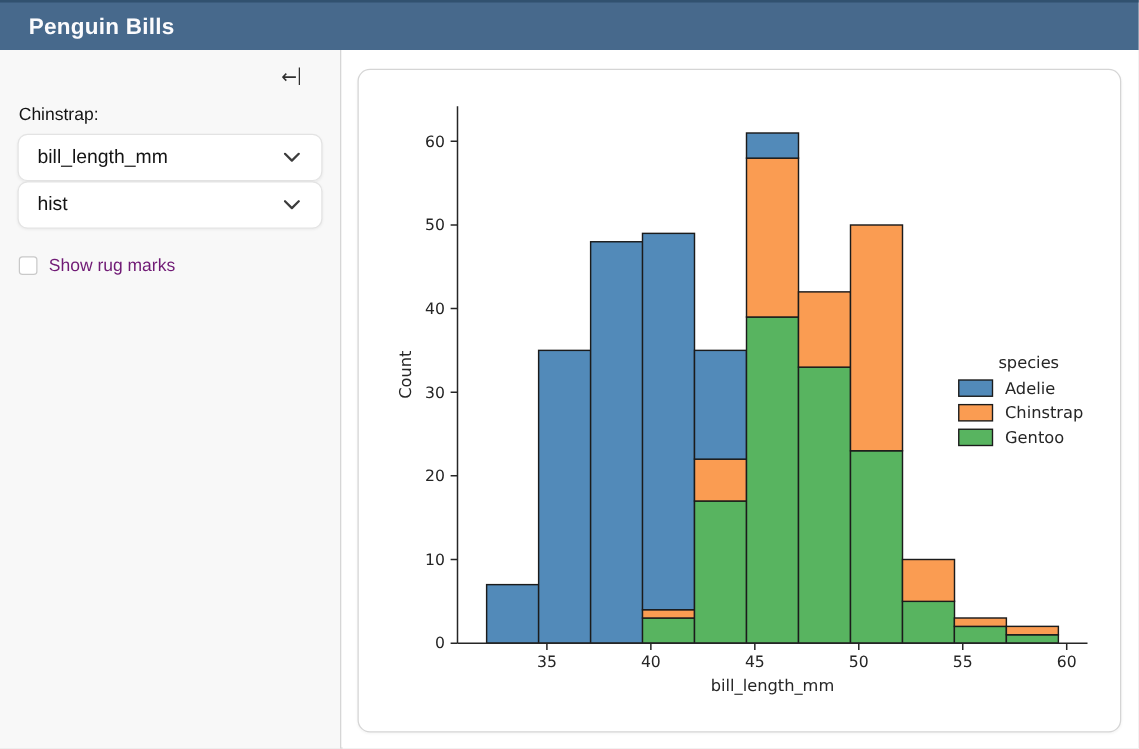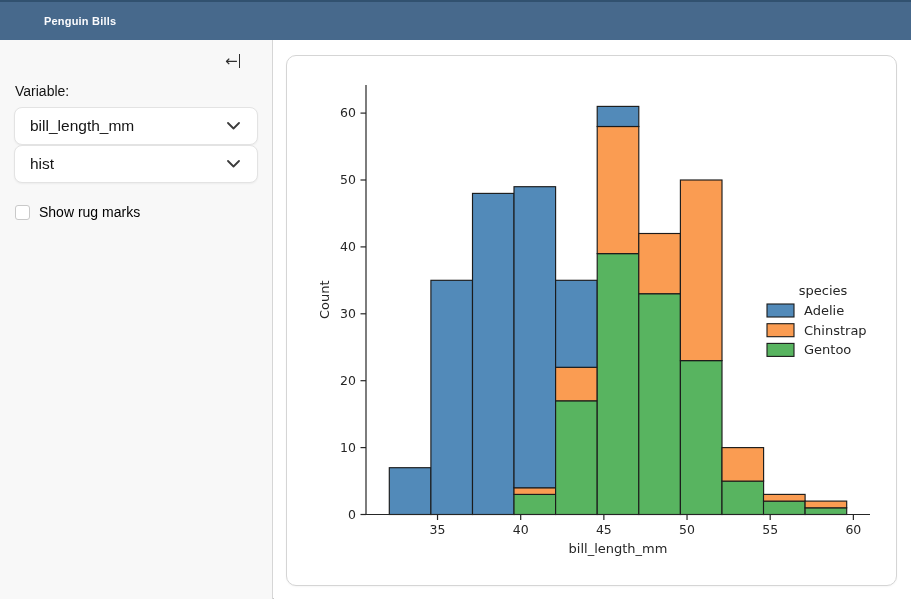--- a/index.html
+++ b/index.html
@@ -5,41 +5,41 @@
   * { margin:0; padding:0; box-sizing:border-box; }
   html,body { width:911px; height:599px; overflow:hidden; }
   body { font-family:"Liberation Sans", sans-serif; background:#ffffff; }
   .window { position:relative; width:911px; height:599px; background:#fff;
             box-shadow: inset 0 0 0 1px #c9c9c9; }
 
   
   .app-header { position:absolute; top:0; left:0; width:911px; height:40px;
                 background:#47698c; border-top:2px solid #31516f;
                 display:flex; align-items:center; padding-left:23px; }
-  .app-title { color:#fbfbfd; font-size:11px; font-weight:600; letter-spacing:0.2px;margin-left:21px; }
+  .app-title { color:#fbfbfd; font-size:18px; font-weight:600; letter-spacing:0.2px; }
 
   
   .sidebar { position:absolute; top:40px; left:0; width:273px; height:559px;
              background:#f8f8f8; border-right:1px solid #d6d6d6; padding:10px 14px 0 14px; }
   .collapse-row { display:flex; justify-content:flex-end; height:22px; align-items:center; padding-right:18px; }
   .collapse-btn { display:flex; align-items:center; cursor:pointer; color:#2f2f2f; }
   .collapse-btn .arrow { font-size:15px; line-height:15px; font-family:"DejaVu Sans",sans-serif; }
   .collapse-btn .bar { width:1.5px; height:14px; background:#2f2f2f; margin-left:1px; }
   .field-label { font-size:14px; color:#121212; margin:11px 0 8px 1px; }
   .select-box { height:38px; background:#ffffff; border:1px solid #e3e3e3; border-radius:8px;
                 display:flex; align-items:center; justify-content:space-between;
                 padding:0 17px 0 15px; cursor:pointer;
                 box-shadow:0 1px 2px rgba(0,0,0,0.05); }
   .select-value { font-size:15.5px; color:#141414; }
   .chev { width:13px; height:8px; }
   .chev polyline { fill:none; stroke:#3c3c3c; stroke-width:1.8; stroke-linecap:round; stroke-linejoin:round; }
   .checkbox-row { display:flex; align-items:center; margin-top:21px; margin-left:1px; }
   .checkbox-row input { width:15px; height:15px; accent-color:#ffffff; border:1px solid #c9c9c9;
                         border-radius:3px; appearance:none; background:#fff; cursor:pointer; }
-  .checkbox-label { font-size:14px; color:#000000; margin-left:9px; }
+  .checkbox-label { font-size:14px; color:#701a75; margin-left:9px; }
 
   
   .main-panel { position:absolute; top:40px; left:274px; width:637px; height:559px; background:#ffffff; }
   .chart-card { position:absolute; left:12px; top:15px; width:611px; height:531px;
                 background:#ffffff; border:1px solid #d5d5d5; border-radius:10px;
                 box-shadow:0 1px 2px rgba(0,0,0,0.04); }
   .chart-card svg { display:block; }
   text.tick { font-family:"DejaVu Sans",sans-serif; font-size:12.5px; fill:#262626; }
   text.axlabel { font-family:"DejaVu Sans",sans-serif; font-size:13px; fill:#262626; }
   text.legend { font-family:"DejaVu Sans",sans-serif; font-size:13px; fill:#262626; }
@@ -54,21 +54,21 @@
   </div>
 
   <div class="sidebar">
     <div class="collapse-row">
       <div class="collapse-btn">
         <span class="arrow">←</span>
         <span class="bar"></span>
       </div>
     </div>
 
-    <div class="field-label">Variable:</div>
+    <div class="field-label">Chinstrap:</div>
     <div class="select-box">
       <span class="select-value">bill_length_mm</span>
       <svg class="chev" viewBox="0 0 13 8">
           <polyline points="1,1 6.5,6.5 12,1"></polyline>
         </svg>
     </div>
 
     <div class="select-box">
       <span class="select-value">hist</span>
       <svg class="chev" viewBox="0 0 13 8">

